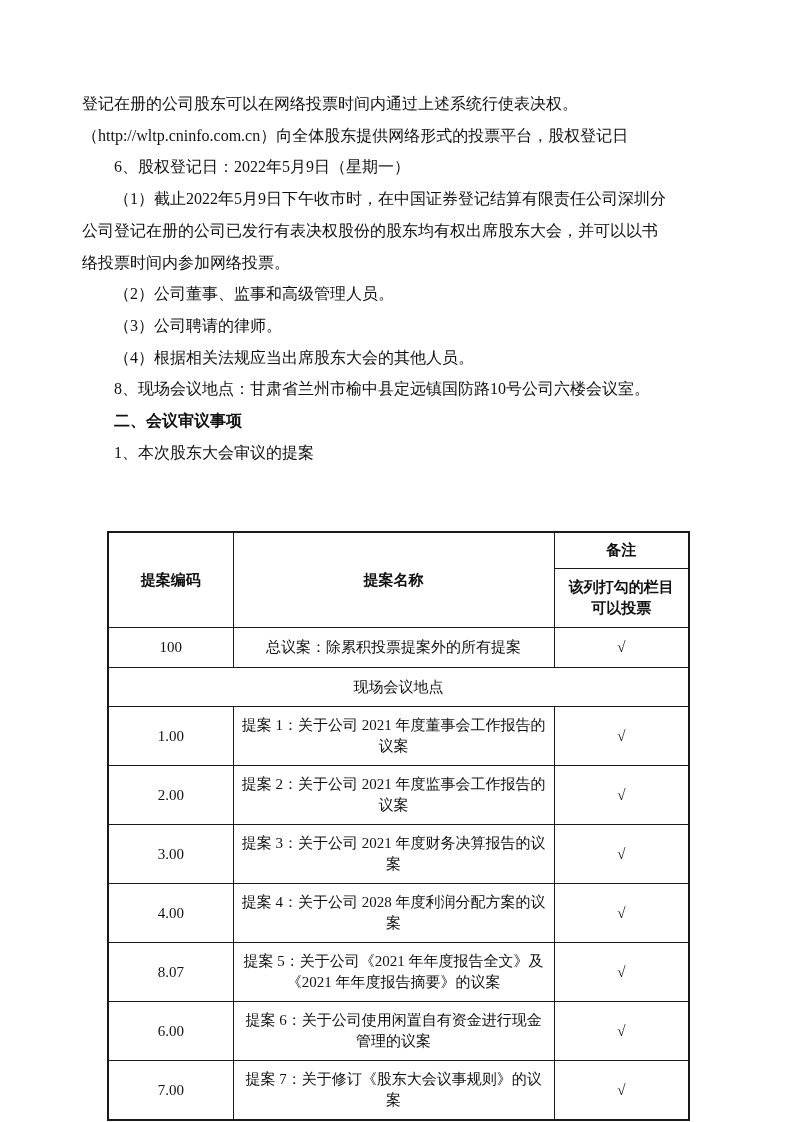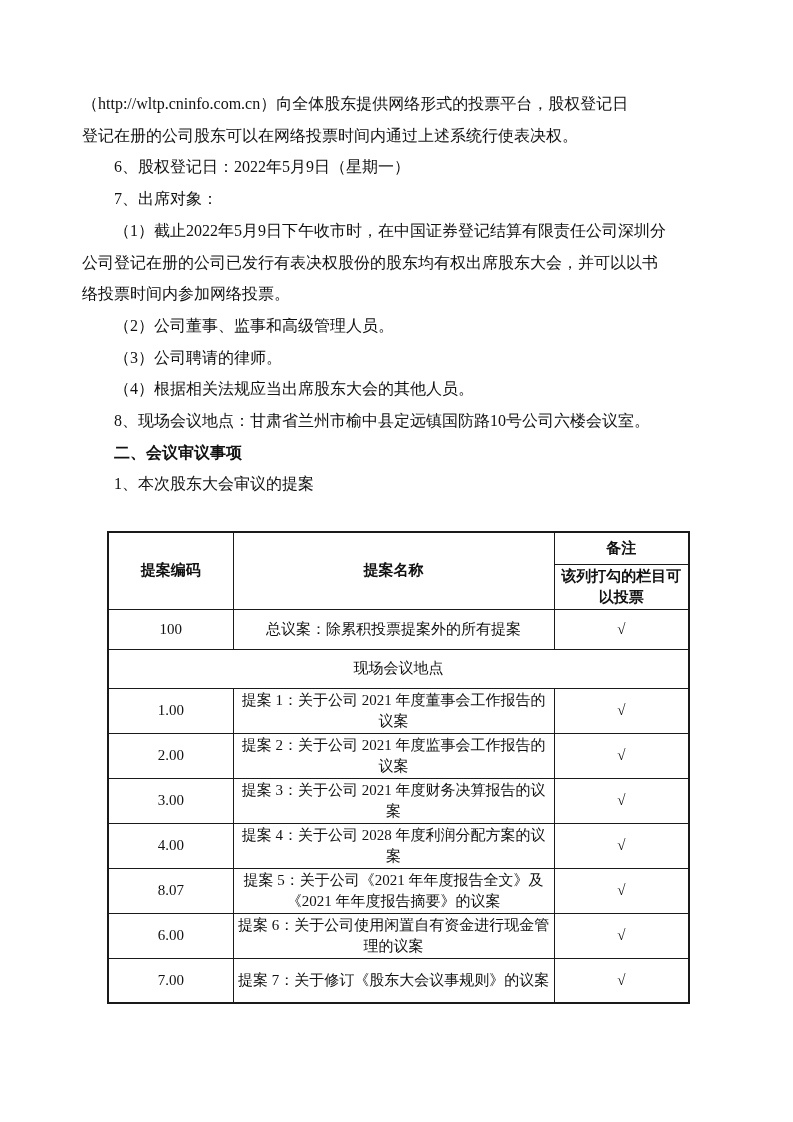--- a/index.html
+++ b/index.html
@@ -46,21 +46,21 @@
     table-layout: fixed;
     font-size: 15px;
     color: #111111;
     border: 2px solid #1a1a1a;
   }
   table.proposal-table th,
   table.proposal-table td {
     border: 1px solid #1a1a1a;
     text-align: center;
     vertical-align: middle;
-    padding: 1px;
+    padding: 8px;
     font-weight: normal;
   }
   table.proposal-table th {
     font-weight: bold;
   }
   .col-code  { width: 125px; }
   .col-name  { width: 321px; }
   .col-check { width: 135px; }
   tr.hdr-top   { height: 32px; }
   tr.hdr-sub   { height: 44px; }
@@ -84,24 +84,23 @@
   td.check-cell {
     font-size: 15px;
   }
 </style>
 </head>
 <body>
 
 <div class="page">
 
   <div class="doc-text" id="doc-lines">
+      <div class="doc-line">登记在册的公司股东可以在网络投票时间内通过上述系统行使表决权。</div>
       <div class="doc-line">（http://wltp.cninfo.com.cn）向全体股东提供网络形式的投票平台，股权登记日</div>
-      <div class="doc-line">登记在册的公司股东可以在网络投票时间内通过上述系统行使表决权。</div>
       <div class="doc-line indent">6、股权登记日：2022年5月9日（星期一）</div>
-      <div class="doc-line indent">7、出席对象：</div>
       <div class="doc-line indent">（1）截止2022年5月9日下午收市时，在中国证券登记结算有限责任公司深圳分</div>
       <div class="doc-line">公司登记在册的公司已发行有表决权股份的股东均有权出席股东大会，并可以以书</div>
       <div class="doc-line">络投票时间内参加网络投票。</div>
       <div class="doc-line indent">（2）公司董事、监事和高级管理人员。</div>
       <div class="doc-line indent">（3）公司聘请的律师。</div>
       <div class="doc-line indent">（4）根据相关法规应当出席股东大会的其他人员。</div>
       <div class="doc-line indent">8、现场会议地点：甘肃省兰州市榆中县定远镇国防路10号公司六楼会议室。</div>
       <div class="doc-line indent bold">二、会议审议事项</div>
       <div class="doc-line indent">1、本次股东大会审议的提案</div>
     </div>

